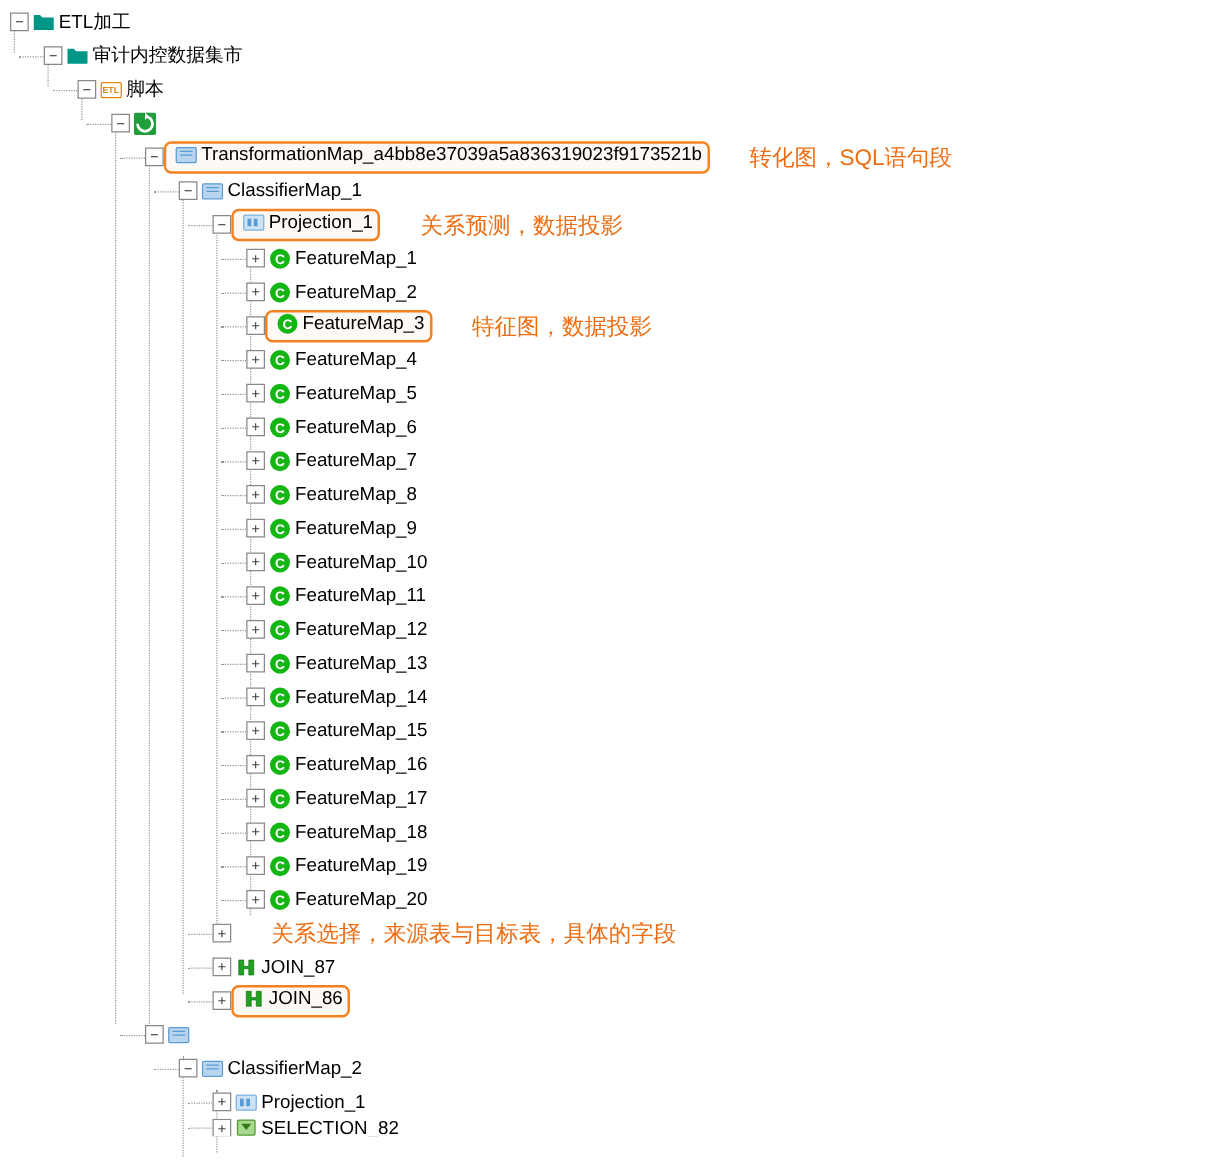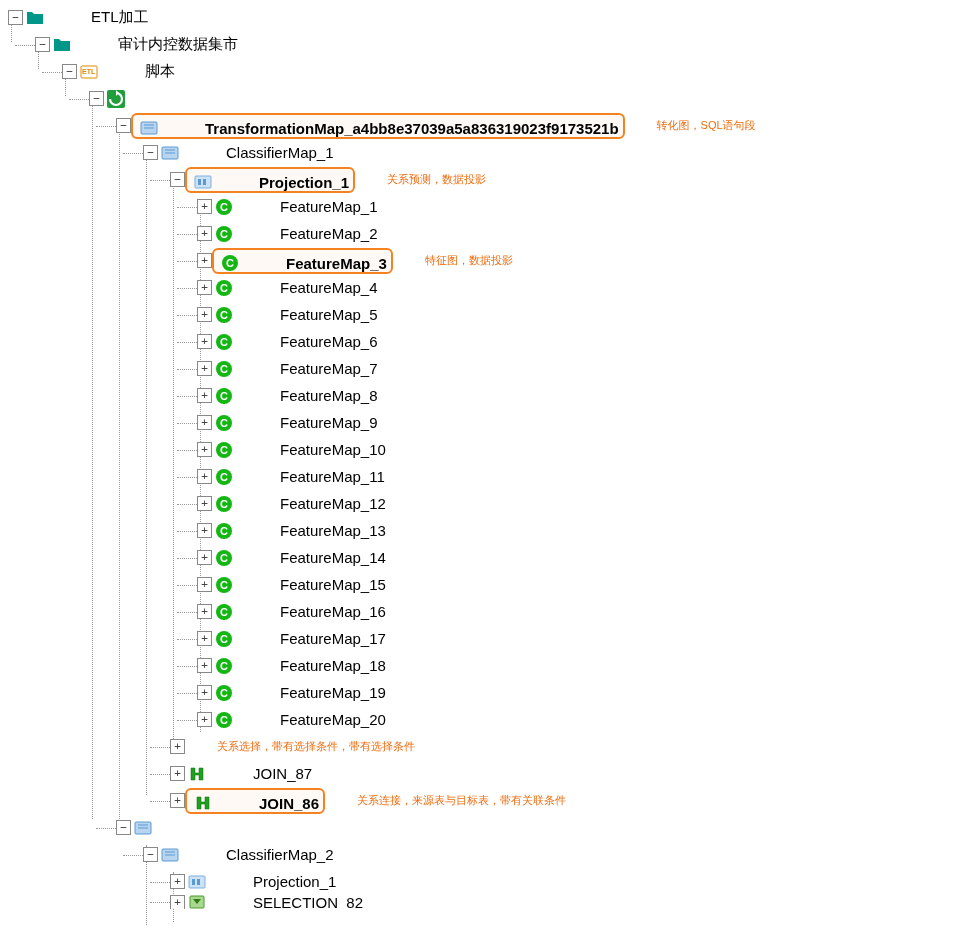--- a/index.html
+++ b/index.html
@@ -67,35 +67,33 @@
   .map-blue {
     fill: #b8d4ef;
     stroke: #5a9bd3;
   }
   .proj-blue {
     fill: #cde2f5;
     stroke: #7ab0df;
   }
   .label {
     user-select: none;
-    margin-left: 44px;
   }
   .highlight {
     border: 2px solid #f58220;
     border-radius: 6px;
     padding: 0 4px;
     display: inline-flex;
-    align-items: flex-end;
+    align-items: flex-start;
     height: 22px;
     background: rgba(245,130,32,0.05);
-    font-weight: bold;
   }
   .annot {
     color: #ee6c10;
-    font-size: 11px;
+    font-size: 18px;
     margin-left: 32px;
   }
 </style>
 </head>
 <body>
 
 <div class="tree">
 
   <svg width="0" height="0" style="position:absolute">
     <defs>
@@ -450,21 +448,21 @@
             <use href="#ico-circle-green"></use>
           </svg>
         </span>
         <span class="label">FeatureMap_20</span>
       </div>
     </div>
 
   <div class="tree-row" style="padding-left:166px;">
     <div class="h-line" style="left:146px; width:20px;"></div>
     <div class="toggle">+</div>
-    <span class="annot">关系选择，带有选择条件，带有选择条件</span>
+    <span class="annot">关系选择，来源表与目标表，具体的字段</span>
   </div>
 
   <div class="tree-row" style="padding-left:166px;">
     <div class="h-line" style="left:146px; width:20px;"></div>
     <div class="toggle">+</div>
     <span class="ico">
         <svg width="18" height="18">
           <use href="#ico-join"></use>
         </svg>
       </span>
@@ -475,21 +473,20 @@
     <div class="h-line" style="left:146px; width:20px;"></div>
     <div class="toggle">+</div>
     <span class="highlight">
       <span class="ico">
           <svg width="18" height="18">
             <use href="#ico-join"></use>
           </svg>
         </span>
       <span class="label">JOIN_86</span>
     </span>
-    <span class="annot">关系连接，来源表与目标表，带有关联条件</span>
   </div>
 
   <div class="tree-row" style="padding-left:112px;">
     <div class="h-line" style="left:92px; width:20px;"></div>
     <div class="toggle">−</div>
     <span class="ico">
         <svg width="18" height="18">
           <use href="#ico-map"></use>
         </svg>
       </span>

